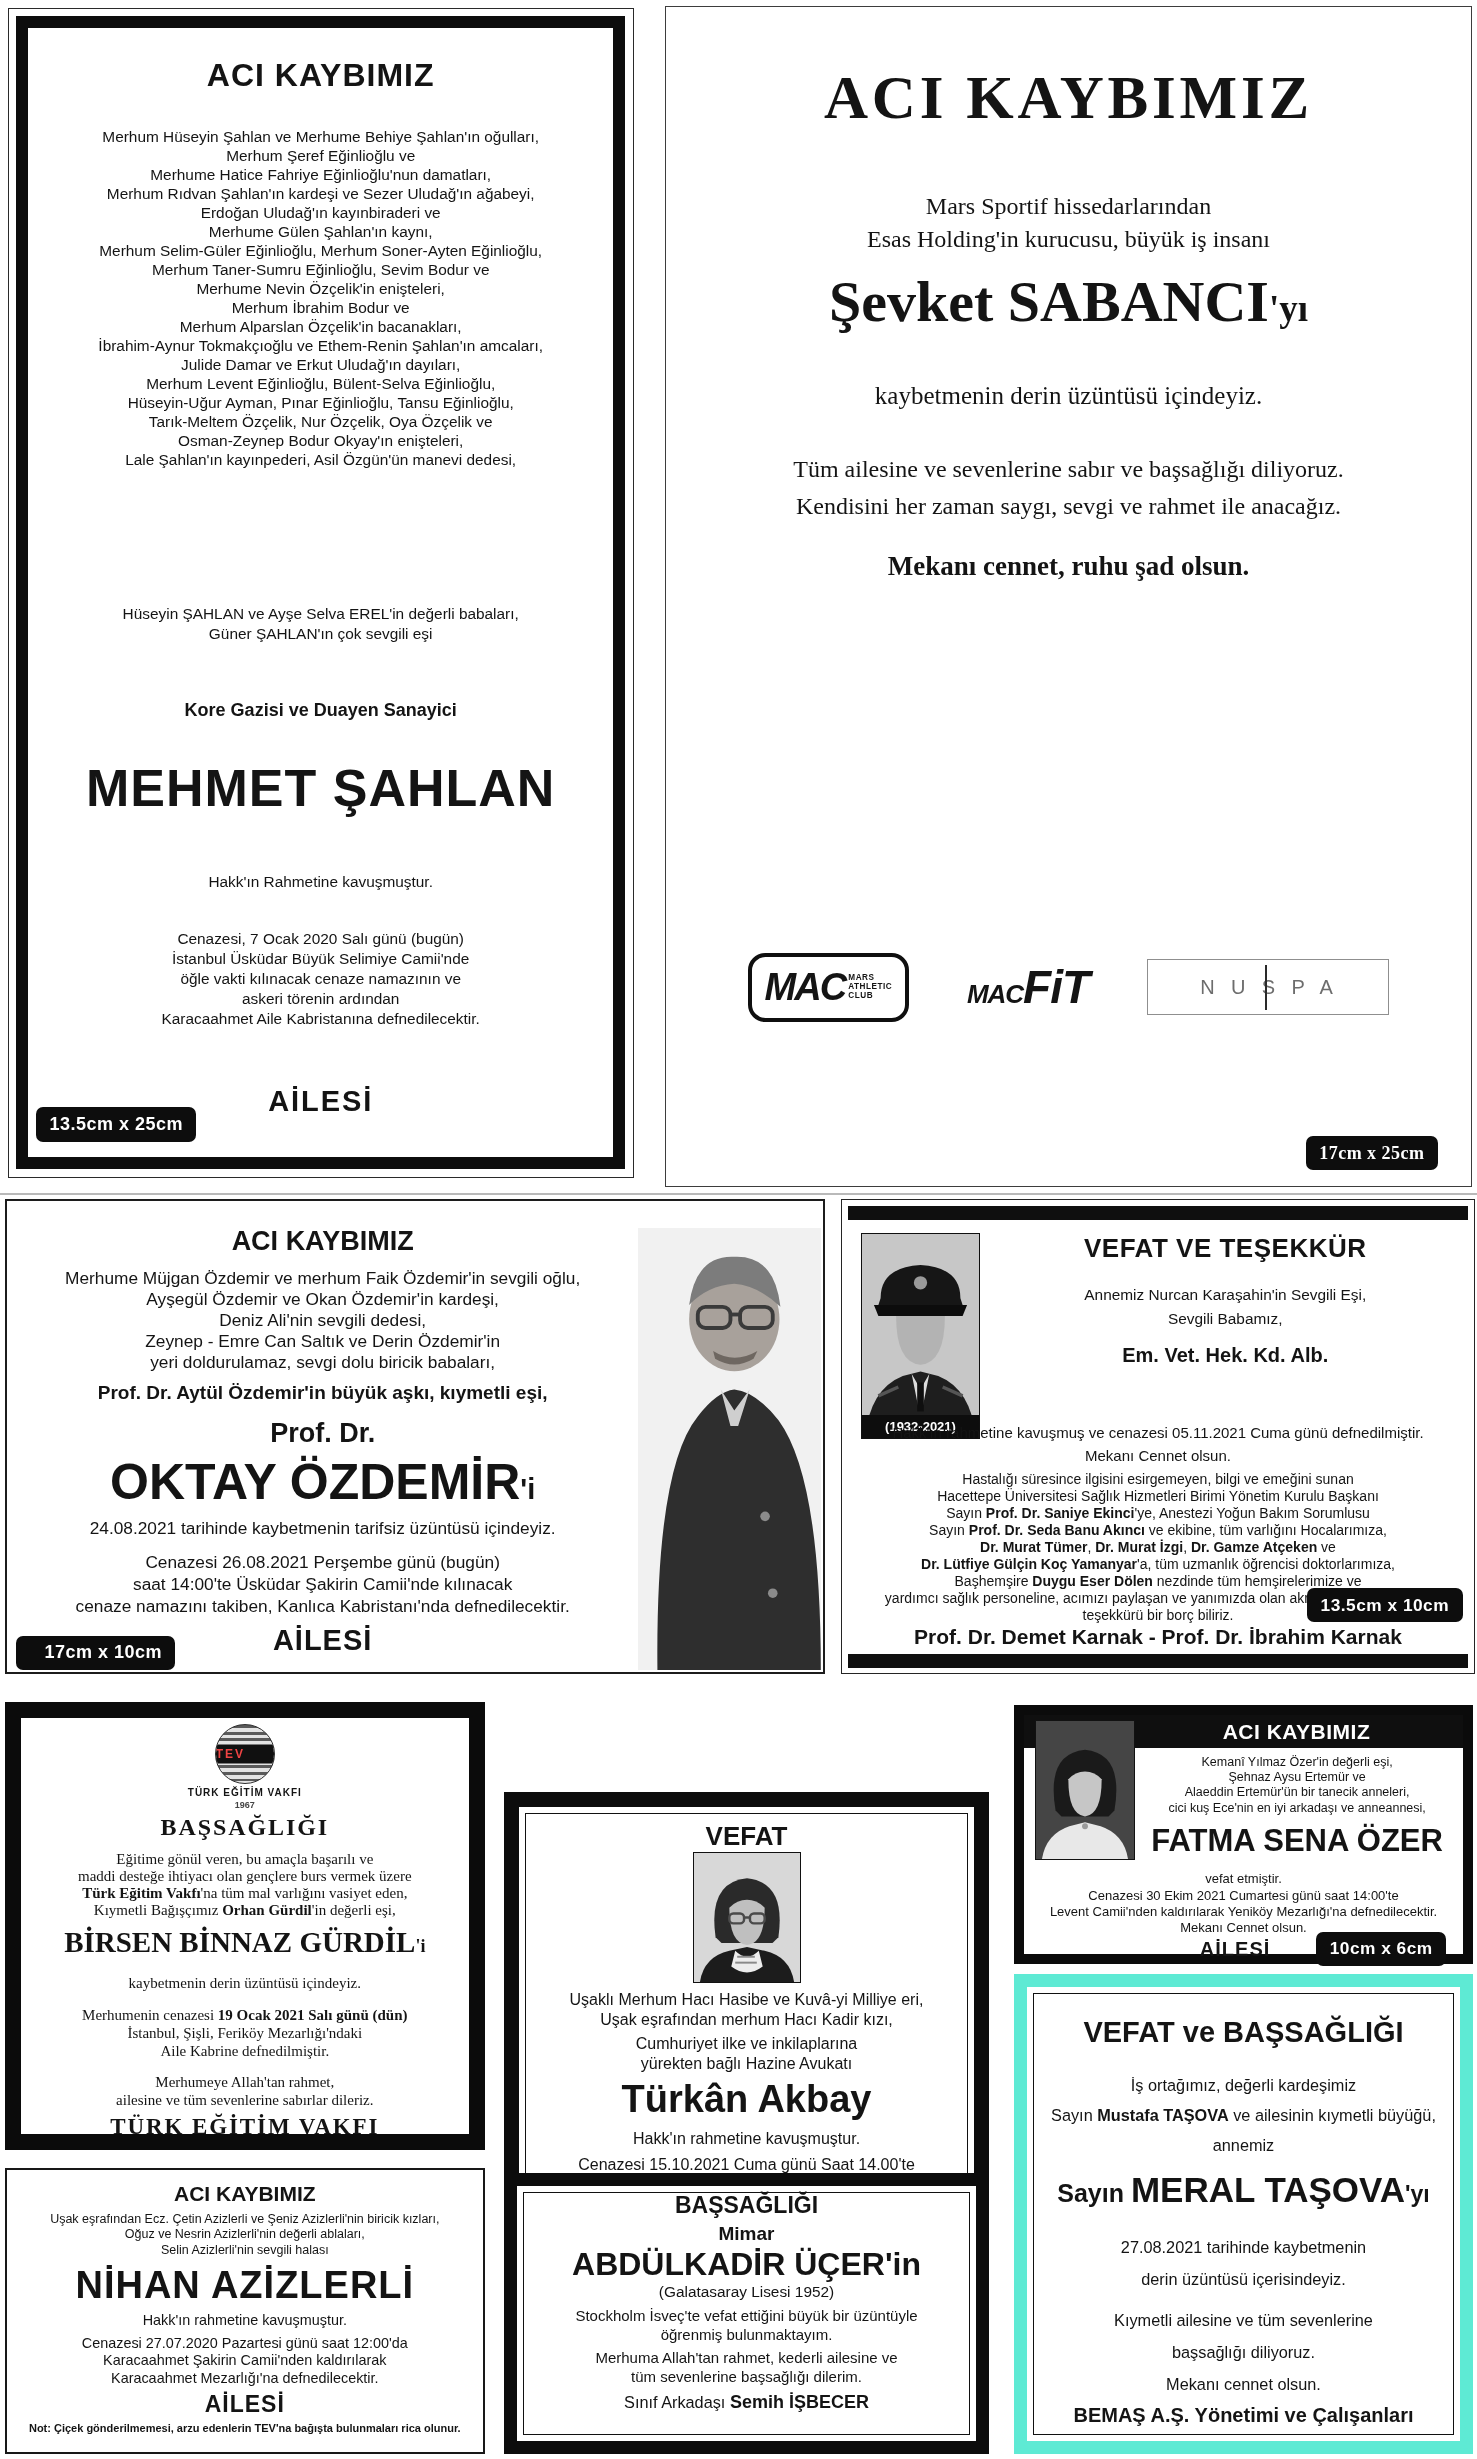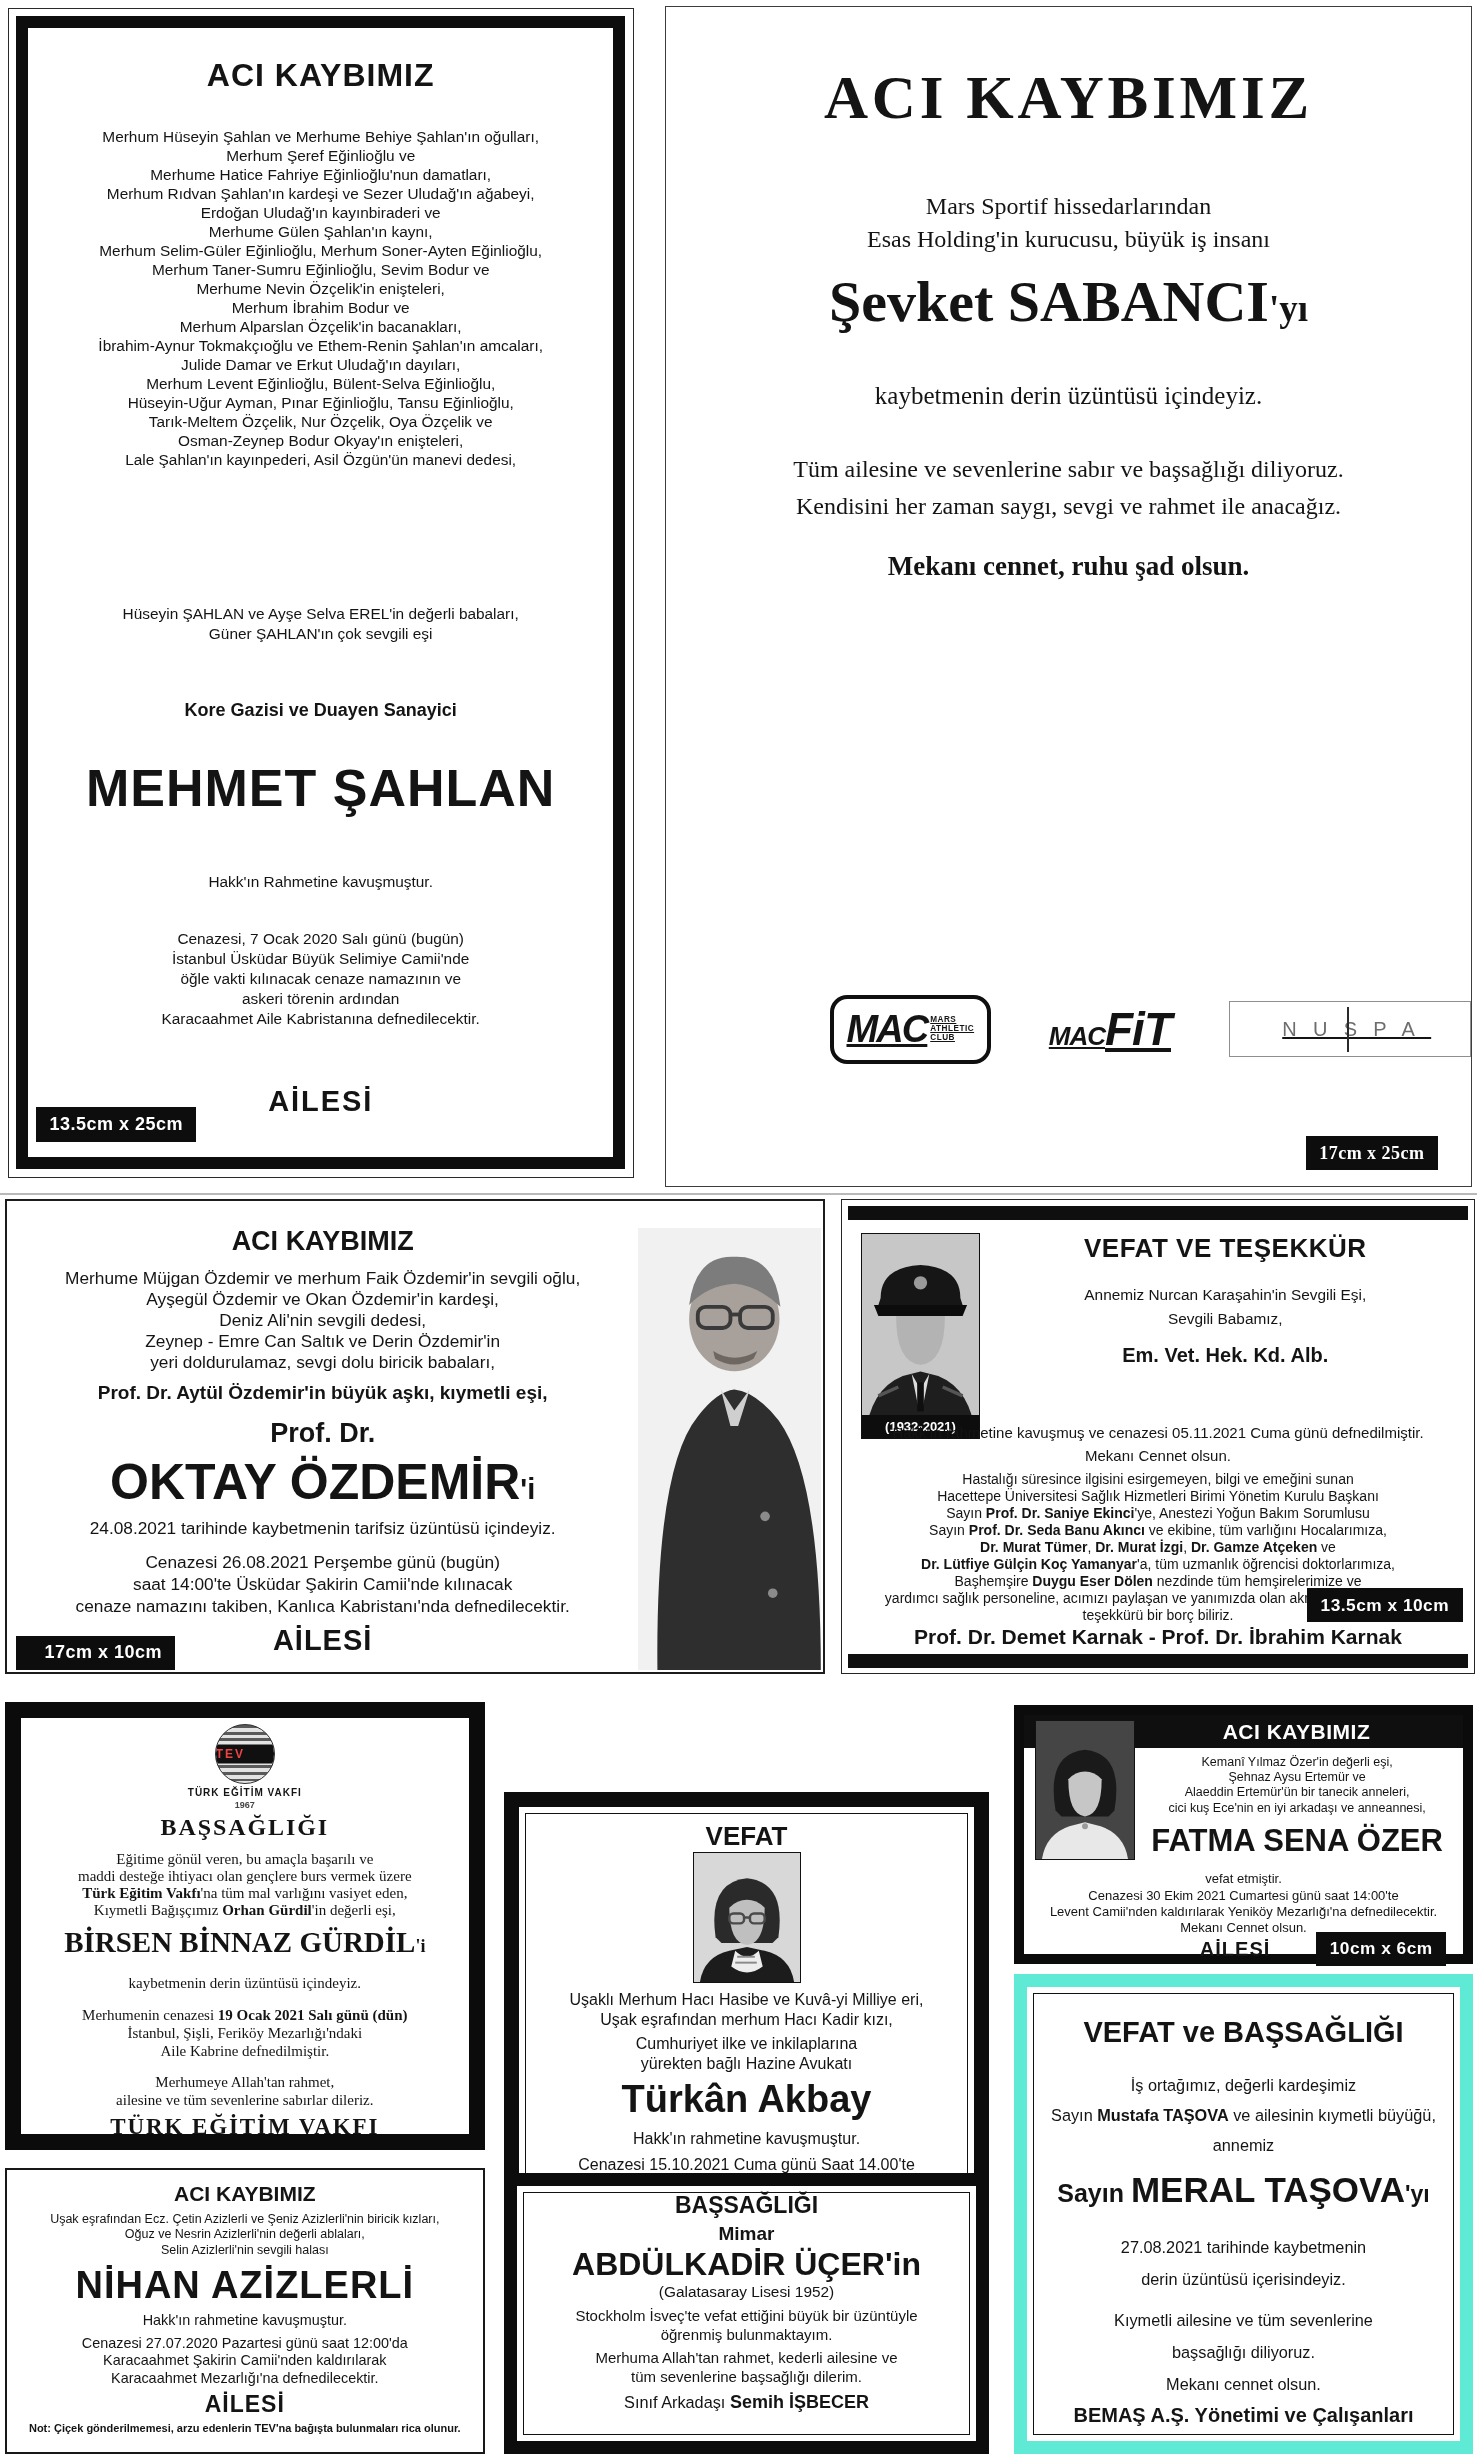--- a/index.html
+++ b/index.html
@@ -4,21 +4,21 @@
 <style>
   * { box-sizing: border-box; }
   html,body { margin:0; padding:0; background:#e9e9e9; }
   .page { position:relative; width:1478px; height:2459px; background:#fff;
           font-family:"Liberation Sans", sans-serif; color:#141414; overflow:hidden; margin:0 auto; }
   .ad { position:absolute; background:#fff; }
   .c { position:absolute; left:0; right:0; text-align:center; margin:0; }
   .lines { white-space:pre-line; }
   .b { font-weight:700; }
   .size-tag { position:absolute; background:#0d0d0d; color:#fff; font-weight:700;
-              font-size:18px; padding:6.7px 13.4px; letter-spacing:0.5px; }
+              font-size:18px; padding:6.7px 13.4px; letter-spacing:0.5px;border-radius:7px; }
   .rule { position:absolute; left:0; right:0; height:1.9px; background:#b9b9b9; }
 
   
   .ad-sahlan { left:7.7px; top:7.7px; width:626px; height:1170px; border:1.9px solid #2a2a2a; }
   .sahlan-inner { position:absolute; inset:7.7px; border:12.5px solid #0d0d0d; background:#fff; }
   .sahlan-title   { top:29px;  font-size:32px; font-weight:700; letter-spacing:1px; }
   .sahlan-intro   { top:99px; font-size:15.4px; line-height:19px; }
   .sahlan-family  { top:576px; font-size:15.4px; line-height:20px; }
   .sahlan-kore    { top:672px; font-size:18px; font-weight:700; }
   .sahlan-name    { top:730px; font-size:52px; font-weight:700; letter-spacing:1px; }
@@ -30,22 +30,22 @@
   
   .ad-sabanci { left:665px; top:5.8px; width:807px; height:1181px; border:1.9px solid #3d3d3d;
                 font-family:"Liberation Serif", serif; }
   .sabanci-title { top:56px;  font-size:61px; font-weight:700; letter-spacing:3.8px; }
   .sabanci-sub   { top:183px; font-size:24px; line-height:33px; }
   .sabanci-name  { top:261px; font-size:58px; font-weight:700; }
   .sabanci-name .suffix { font-size:37px; }
   .sabanci-kayb  { top:375px; font-size:25px; }
   .sabanci-body  { top:444px; font-size:24px; line-height:37px; }
   .sabanci-mekan { top:544px; font-size:27px; font-weight:700; }
-  .sabanci-logos { top:988px; display:flex; justify-content:flex-end; align-items:center; gap:58px;
-                   font-family:"Liberation Sans", sans-serif;text-decoration:underline; }
+  .sabanci-logos { top:946px; display:flex; justify-content:center; align-items:center; gap:58px;
+                   font-family:"Liberation Sans", sans-serif; }
   .logo-mac { width:161px; height:69px; border:4.8px solid #0f0f0f; border-radius:17.3px;
               display:flex; align-items:center; justify-content:center; gap:2.9px; background:#fff; }
   .logo-mac .mac-word { font-size:38px; font-weight:700; font-style:italic; letter-spacing:-1.9px; }
   .logo-mac .mac-sub { display:flex; flex-direction:column; align-items:flex-start; line-height:8.6px; }
   .logo-mac .mac-sub span { font-size:8.2px; font-weight:700; letter-spacing:0.5px; }
   .logo-macfit { display:flex; align-items:baseline; }
   .logo-macfit .mf1 { font-size:26px; font-weight:700; font-style:italic; letter-spacing:-1px; }
   .logo-macfit .mf2 { font-size:46px; font-weight:700; font-style:italic; letter-spacing:-1px; }
   .logo-nuspa { position:relative; width:242px; height:56px; border:1.9px solid #8f8f8f;
                 display:flex; align-items:center; justify-content:center;

